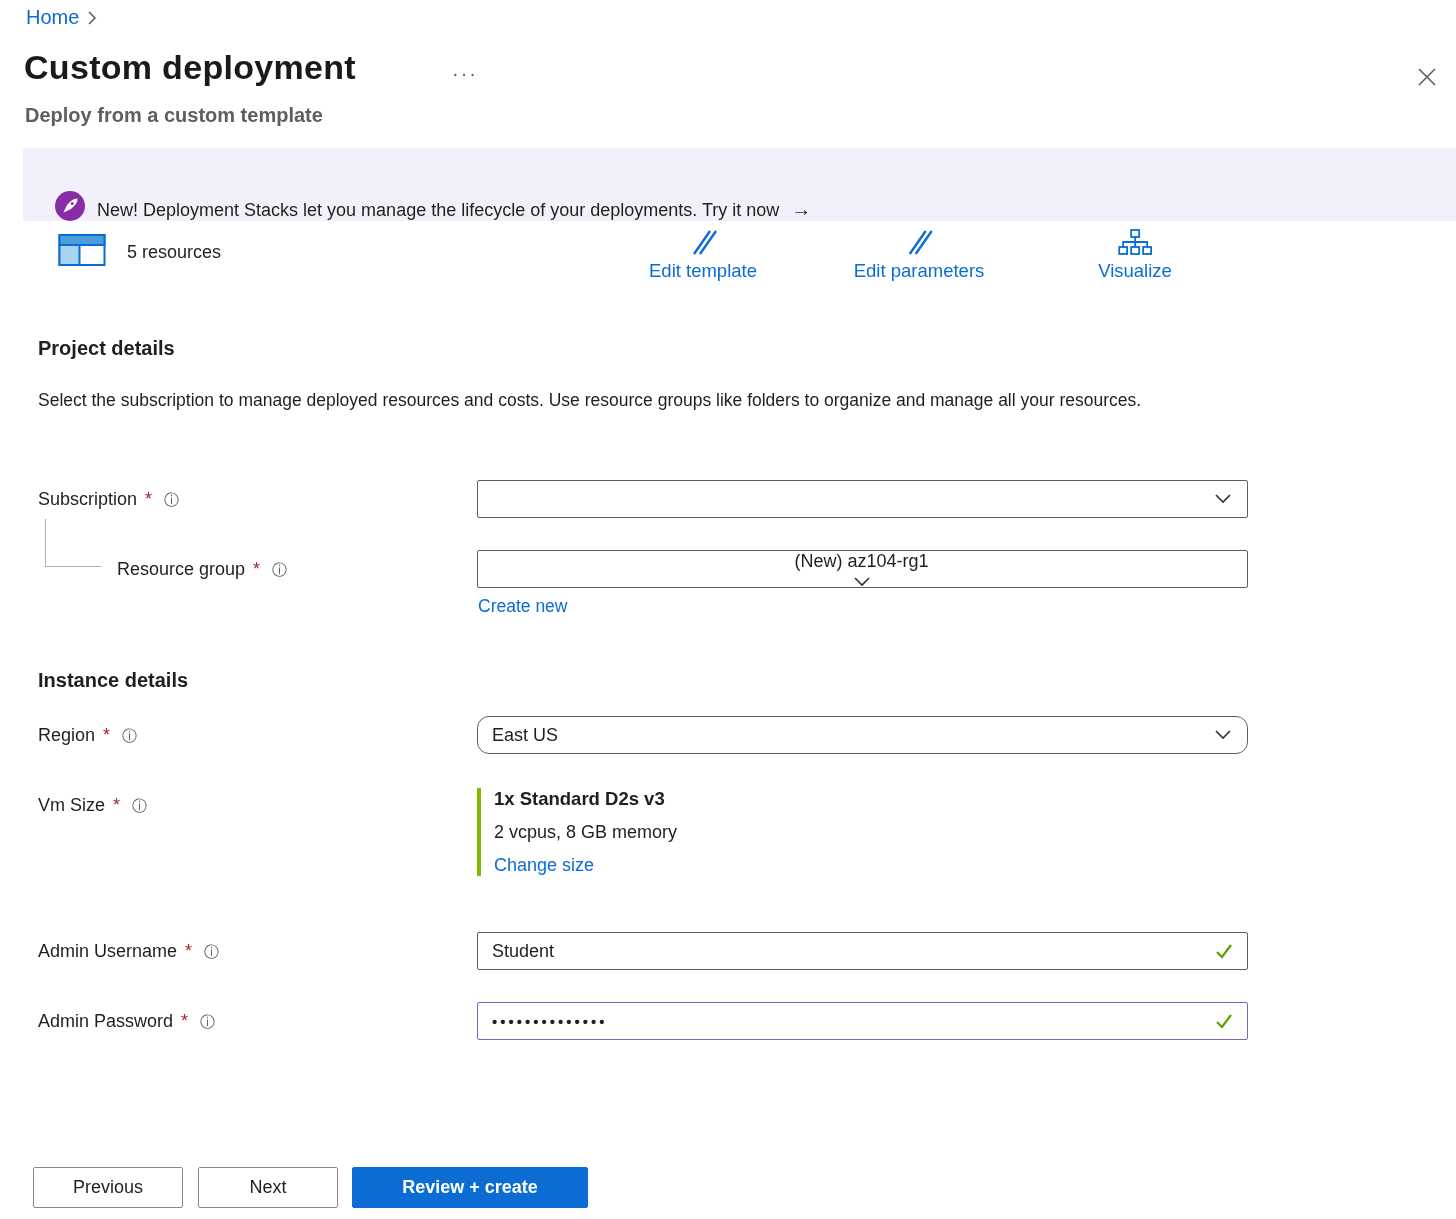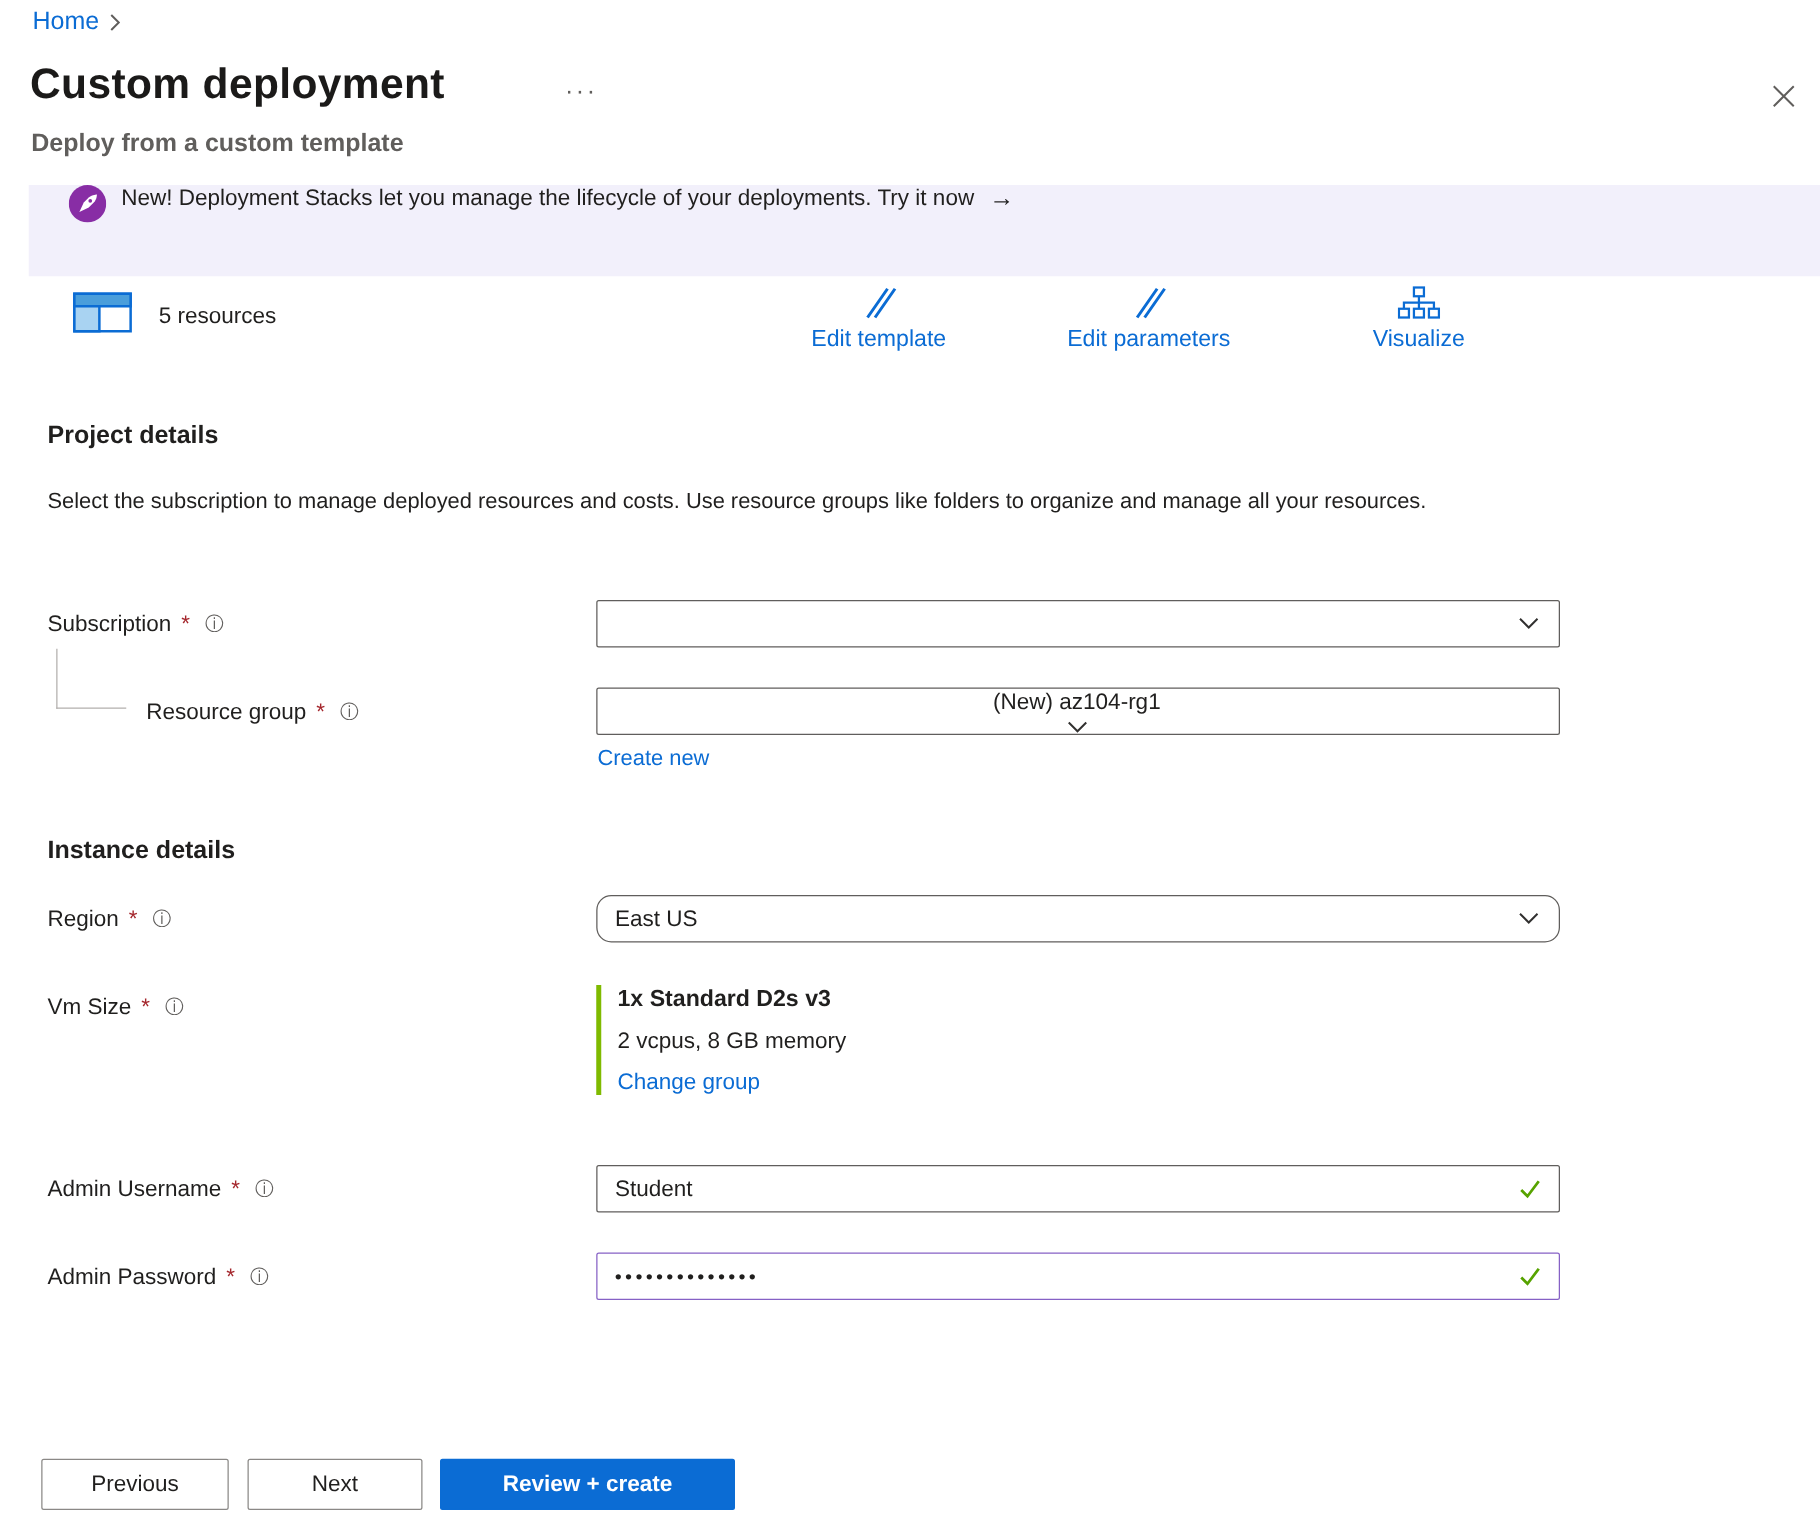--- a/index.html
+++ b/index.html
@@ -17,21 +17,21 @@
   .crumb-chevron svg { display:block; }
 
   
   .page-title { left:24px; top:48px; font-size:34px; font-weight:700; letter-spacing:0.3px; color:#1b1a19; }
   .more-options { left:452px; top:62px; color:#605e5c; font-size:20px; letter-spacing:2px; cursor:pointer; }
   .more-options::before { content:"···"; }
   .close-btn { left:1412px; top:62px; width:30px; height:30px; cursor:pointer; display:flex; align-items:center; justify-content:center; }
   .page-subtitle { left:25px; top:104px; font-size:20px; color:#605e5c;font-weight:bold; }
 
   
-  .banner { left:23px; top:148px; width:1433px; height:73px; background:#f2f0fb; display:flex; align-items:flex-start; padding-left:32px; }
+  .banner { left:23px; top:148px; width:1433px; height:73px; background:#f2f0fb; display:flex; align-items:flex-end; padding-left:32px; }
   .rocket { width:30px; height:30px; flex:0 0 30px; }
   .banner-text { margin-left:12px; font-size:18px; color:#201f1e; }
   .banner-arrow { margin-left:12px; font-size:20px; color:#201f1e; cursor:pointer; }
   .banner-arrow::before { content:"→"; }
 
   
   .tpl-icon { left:58px; top:230px; }
   .tpl-resources { left:127px; top:242px; font-size:18px; color:#201f1e; }
   .tpl-action { display:flex; flex-direction:column; align-items:center; gap:4px; cursor:pointer; transform:translateX(-50%); }
   .tpl-action .label { color:#0b6cd4; font-size:18.5px; }
@@ -215,21 +215,21 @@
 </div>
 
 <div class="abs field-label lbl-vmsize">
   <span>Vm Size</span>
     <span class="required">*</span>
   <span class="info-icon"></span>
 </div>
 <div class="abs vm-block">
   <div class="vm-title">1x Standard D2s v3</div>
   <div class="vm-specs">2 vcpus, 8 GB memory</div>
-  <a class="link vm-change">Change group</a>
+  <a class="link vm-change">Change size</a>
 </div>
 
 <div class="abs field-label lbl-username">
   <span>Admin Username</span>
     <span class="required">*</span>
   <span class="info-icon"></span>
 </div>
 <div class="abs textfield tf-username">
   <input value="Student" style="">
   <svg class="valid-check" viewBox="0 0 18 18">

